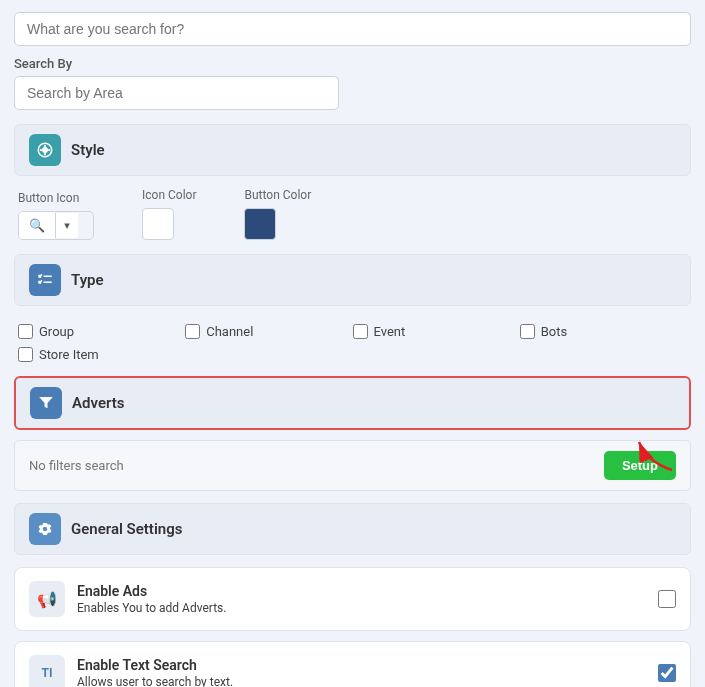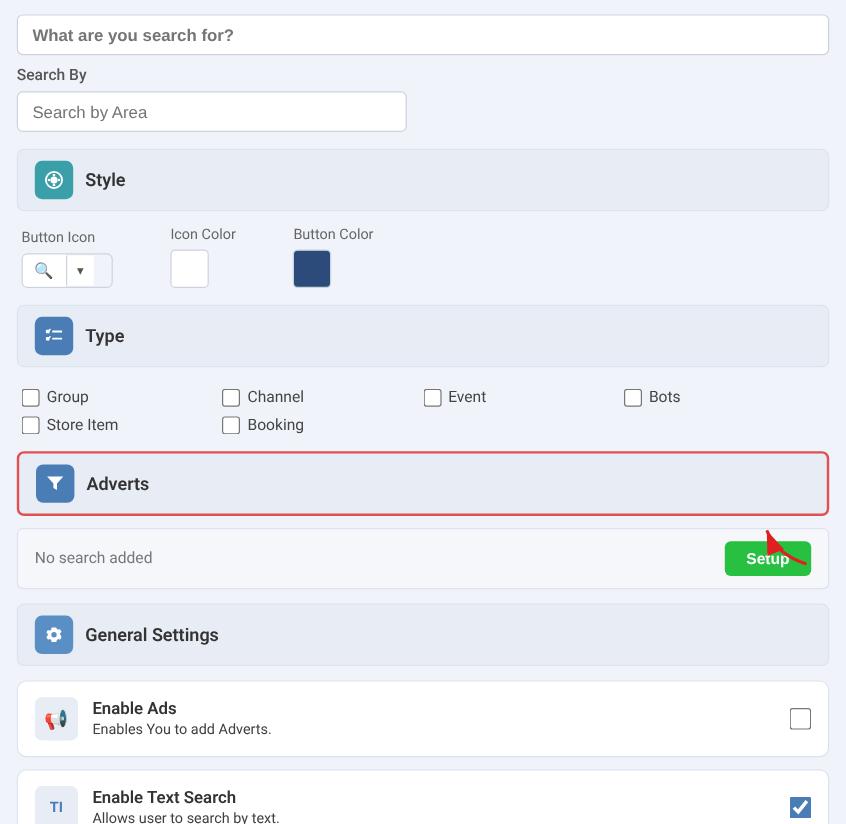--- a/index.html
+++ b/index.html
@@ -21,21 +21,20 @@
     }
     .top-input {
       width: 100%;
       padding: 8px 12px;
       border: 1px solid #cdd3dc;
       border-radius: 5px;
       font-size: 14px;
       color: #999;
       background: #fff;
       margin-bottom: 10px;
-      font-weight: bold;
     }
     .label-text {
       font-size: 13px;
       color: #555;
       margin-bottom: 5px;
       font-weight: 500;
     }
     .search-input {
       width: 325px;
       padding: 8px 12px;
@@ -305,40 +304,36 @@
       <label for="cb-event">Event</label>
     </div>
     <div class="checkbox-item">
       <input type="checkbox" id="cb-bots" style="">
       <label for="cb-bots">Bots</label>
     </div>
     <div class="checkbox-item">
       <input type="checkbox" id="cb-store" style="">
       <label for="cb-store">Store Item</label>
     </div>
-    <div class="checkbox-item">
-      <input type="checkbox" id="cb-booking" style="">
-      <label for="cb-booking">Booking</label>
-    </div>
   </div>
 
   
   <div class="filter-section-header">
     <div class="section-icon blue" style="background:#4a7db5;border:none;">
       <svg width="18" height="18" viewBox="0 0 24 24" fill="white">
         <path d="M3 4h18l-7 8v7l-4-2V12L3 4z"></path>
       </svg>
     </div>
     <span class="section-title">Adverts</span>
   </div>
 
   
   <div style="position:relative; margin-bottom: 4px;">
     <div class="filter-bar">
-      <span class="no-filters-text">No search added</span>
+      <span class="no-filters-text">No filters search</span>
       <button class="setup-btn">Setup</button>
     </div>
 
     <svg class="arrow-svg" width="50" height="40" viewBox="0 0 50 40">
       <defs>
         <marker id="arrowhead" markerWidth="8" markerHeight="6" refX="8" refY="3" orient="auto">
           <polygon points="0 0, 8 3, 0 6" fill="#e02020"></polygon>
         </marker>
       </defs>
       <path d="M 45 38 Q 20 30 12 10" stroke="#e02020" stroke-width="2.5" fill="none" marker-end="url(#arrowhead)"></path>

